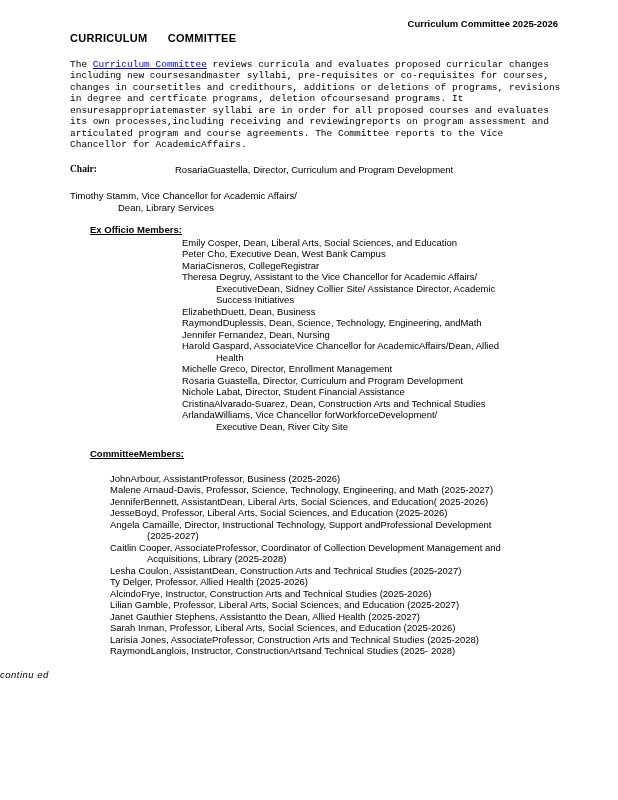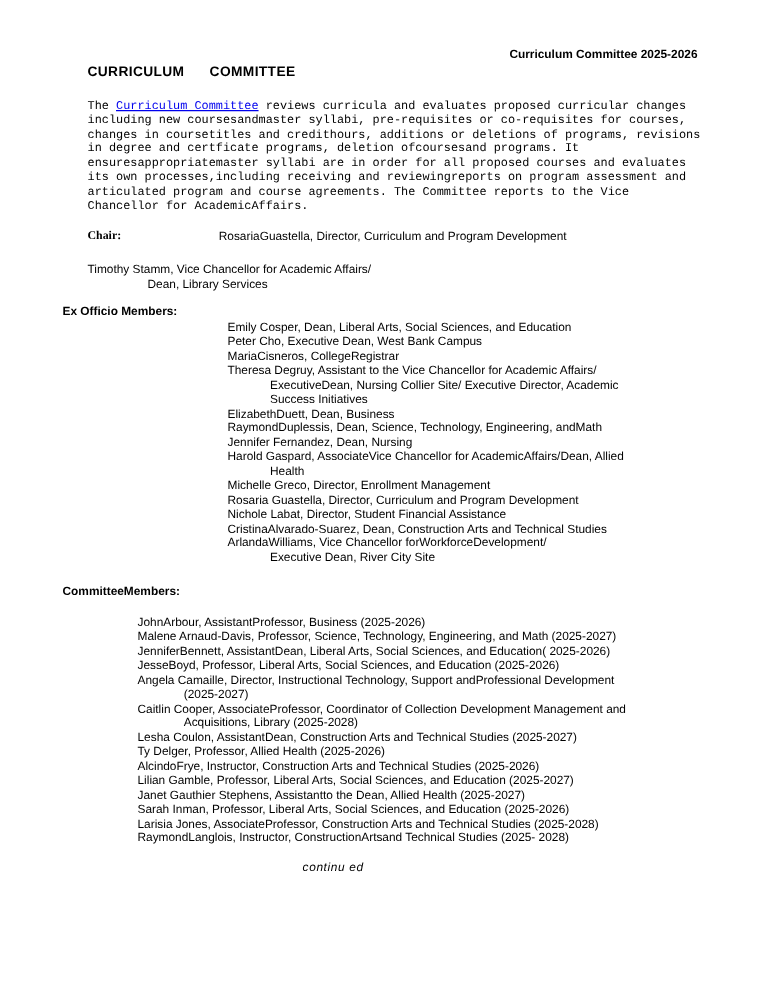--- a/index.html
+++ b/index.html
@@ -5,21 +5,21 @@
   html,body { margin:0; padding:0; background:#ffffff; }
   .page {
     position:relative;
     width:618px; height:800px;
     background:#ffffff;
     font-family:"Liberation Sans","DejaVu Sans",sans-serif;
     font-size:9.5px;
     line-height:11.5px;
     color:#000000;
     box-sizing:border-box;
-    padding-top:38px;
+    padding-top:18px;
     overflow:hidden;
   }
   .header-right {
     text-align:right;
     padding-right:60px;
     font-weight:bold;
     white-space:pre;
   }
   .doc-title {
     margin-left:70px;
@@ -44,43 +44,44 @@
     width:494px;
   }
   .kv-row.chair { margin-top:13px; }
   .kv-row.exec { margin-top:15px; }
   .kv-label { font-weight:bold; flex:0 0 auto;font-family:Liberation Serif, serif; }
   .kv-label.w-chair { width:105px; }
   .kv-label.w-exec { width:95px; }
   .kv-value { flex:1 1 auto; }
   .kv-line2 { padding-left:48px; }
   .section-heading {
-    margin-left:50px;
+    margin-left:90px;
     font-weight:bold;
+    text-decoration:underline;
   }
   .section-heading.exofficio { margin-top:11px; }
   .section-heading.committee { margin-top:16px; }
   .list {
     margin-top:1px;
   }
   .list.exofficio-list {
     margin-left:182px;
     width:380px;
   }
   .list.committee-list {
     margin-left:110px;
     width:462px;
     margin-top:13px;
   }
   .list-item { }
   .line-cont { padding-left:34px; }
   .committee-list .line-cont { padding-left:37px; }
   .footer-continued {
     margin-top:12px;
-    text-align:center;
+    text-align:left;
     padding-right:85px;
     font-style:italic;
     letter-spacing:0.5px;
   }
 </style>
 </head>
 <body>
 
 <div class="page">
 
@@ -111,21 +112,21 @@
         <div class="line-first">Emily Cosper, Dean, Liberal Arts, Social Sciences, and Education</div>
       </div>
       <div class="list-item">
         <div class="line-first">Peter Cho, Executive Dean, West Bank Campus</div>
       </div>
       <div class="list-item">
         <div class="line-first">MariaCisneros, CollegeRegistrar</div>
       </div>
       <div class="list-item">
         <div class="line-first">Theresa Degruy, Assistant to the Vice Chancellor for Academic Affairs/</div>
-        <div class="line-cont">ExecutiveDean, Nursing Collier Site/ Executive Director, Academic</div>
+        <div class="line-cont">ExecutiveDean, Sidney Collier Site/ Assistance Director, Academic</div>
         <div class="line-cont">Success Initiatives</div>
       </div>
       <div class="list-item">
         <div class="line-first">ElizabethDuett, Dean, Business</div>
       </div>
       <div class="list-item">
         <div class="line-first">RaymondDuplessis, Dean, Science, Technology, Engineering, andMath</div>
       </div>
       <div class="list-item">
         <div class="line-first">Jennifer Fernandez, Dean, Nursing</div>

